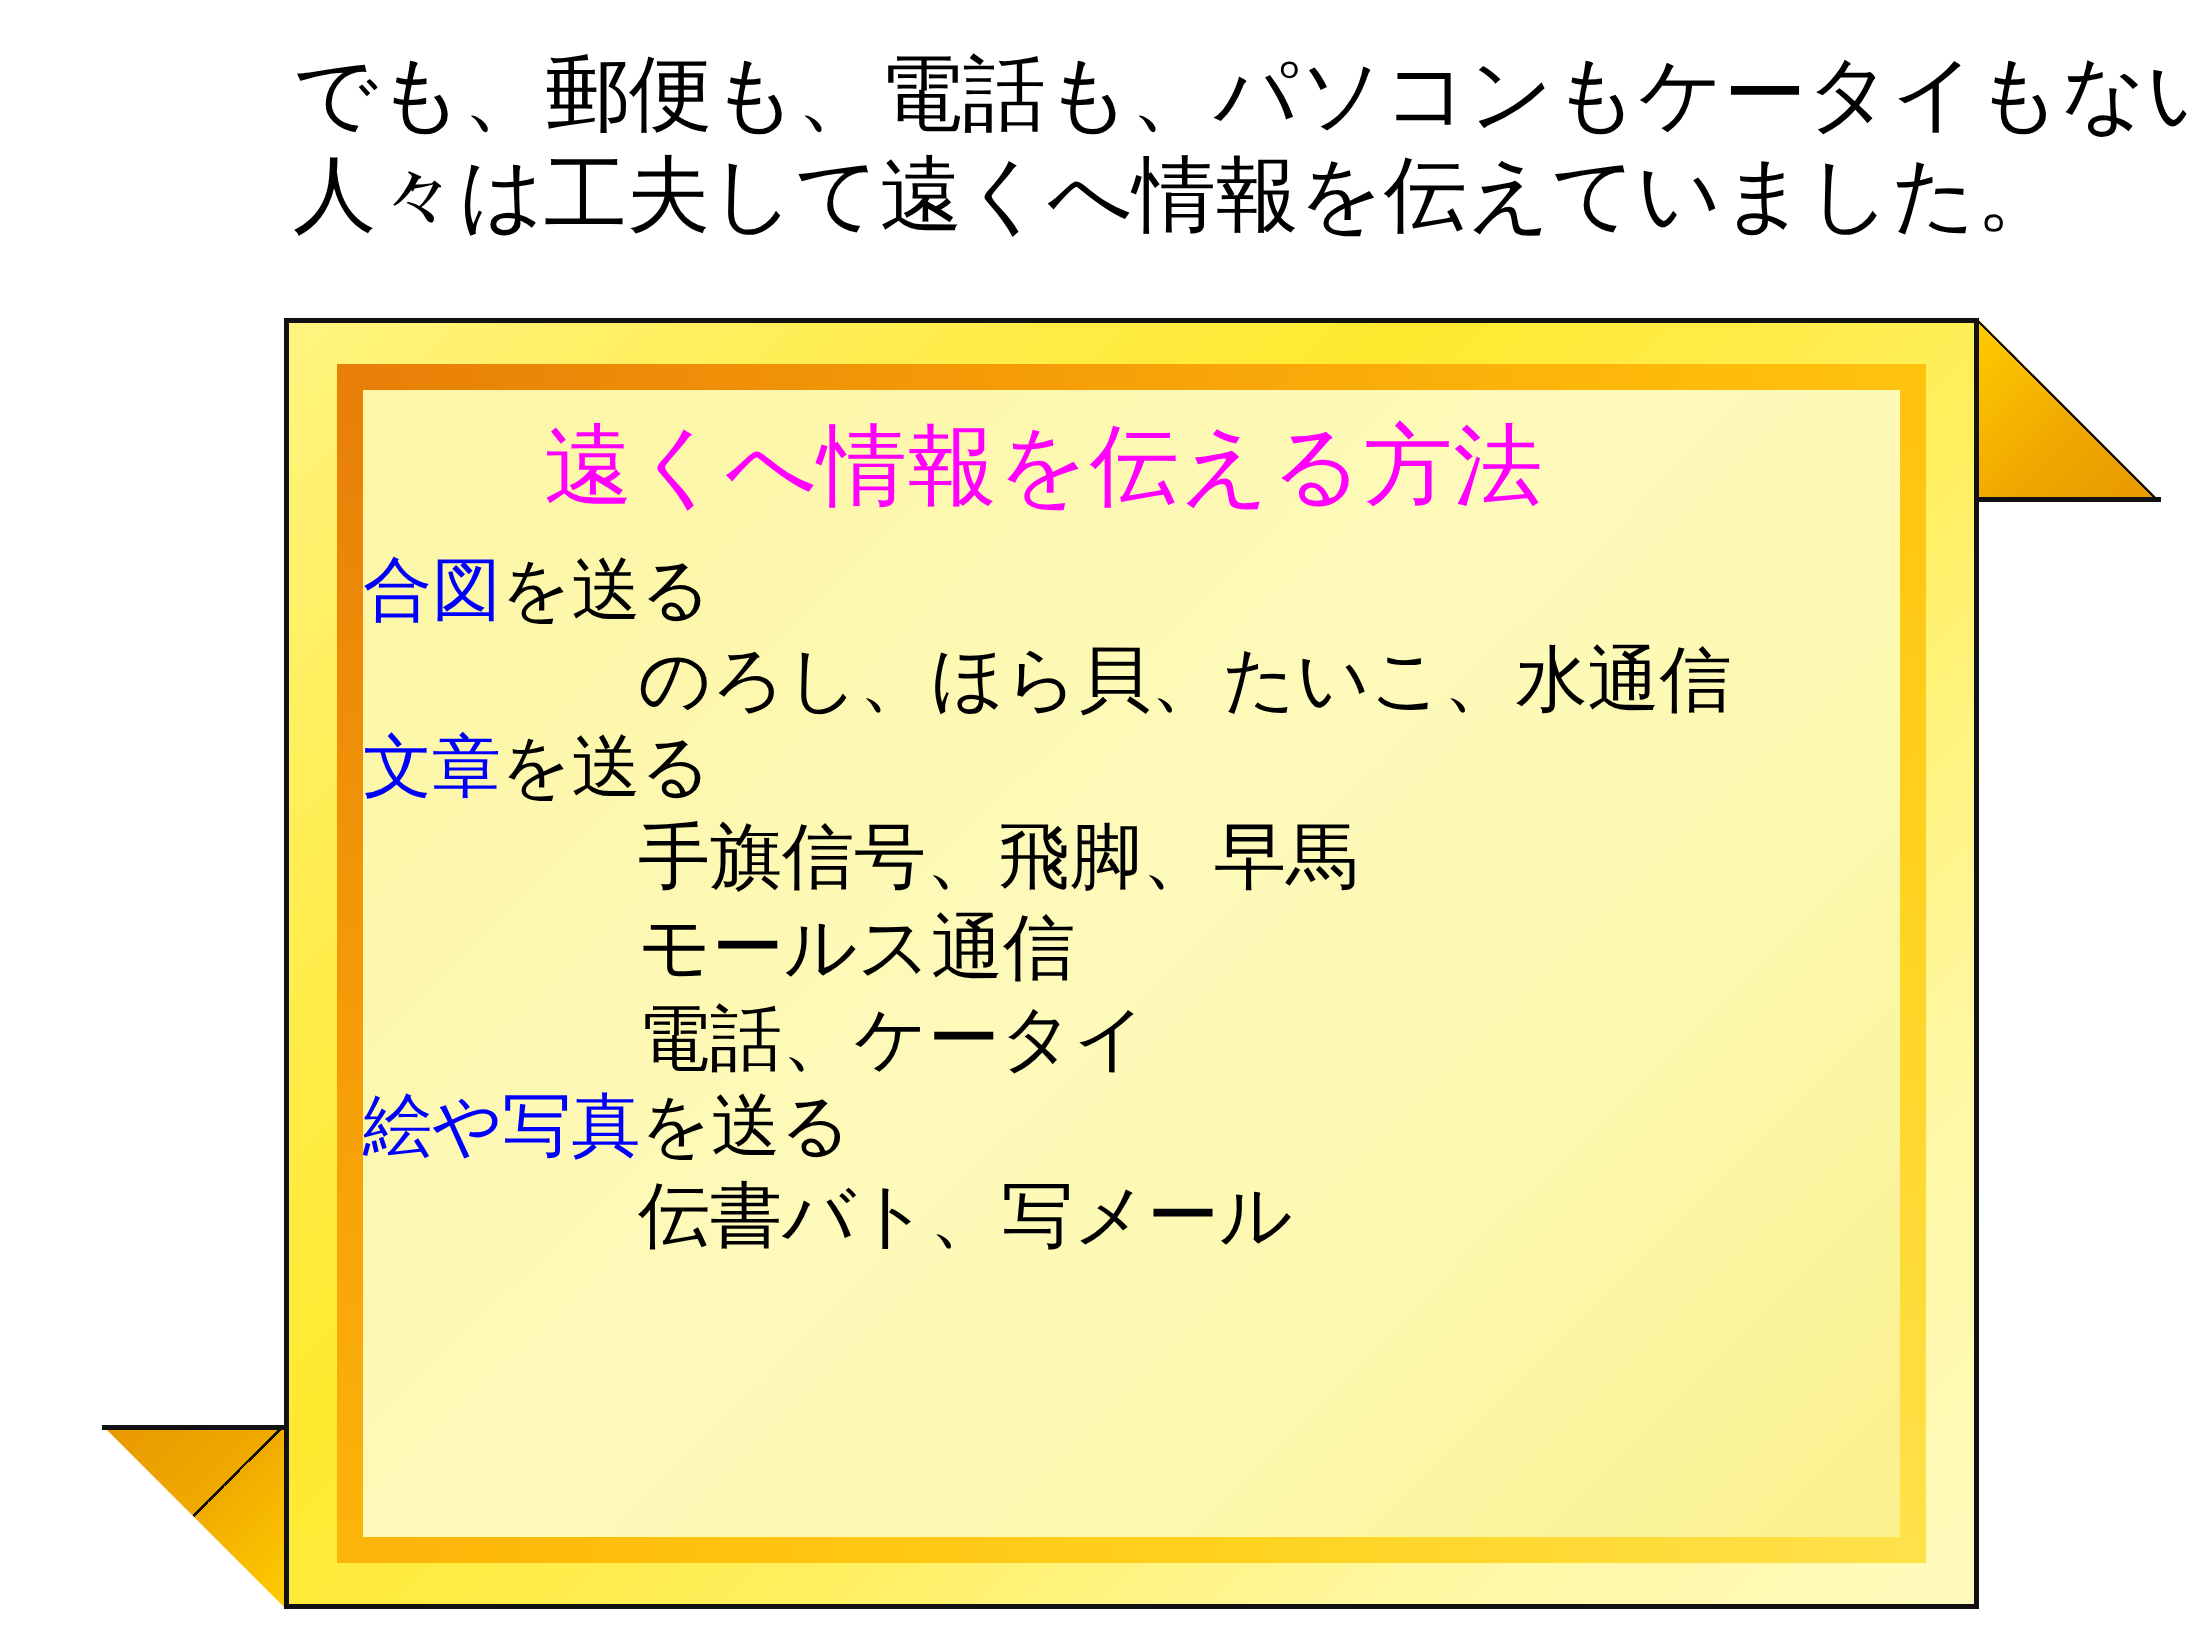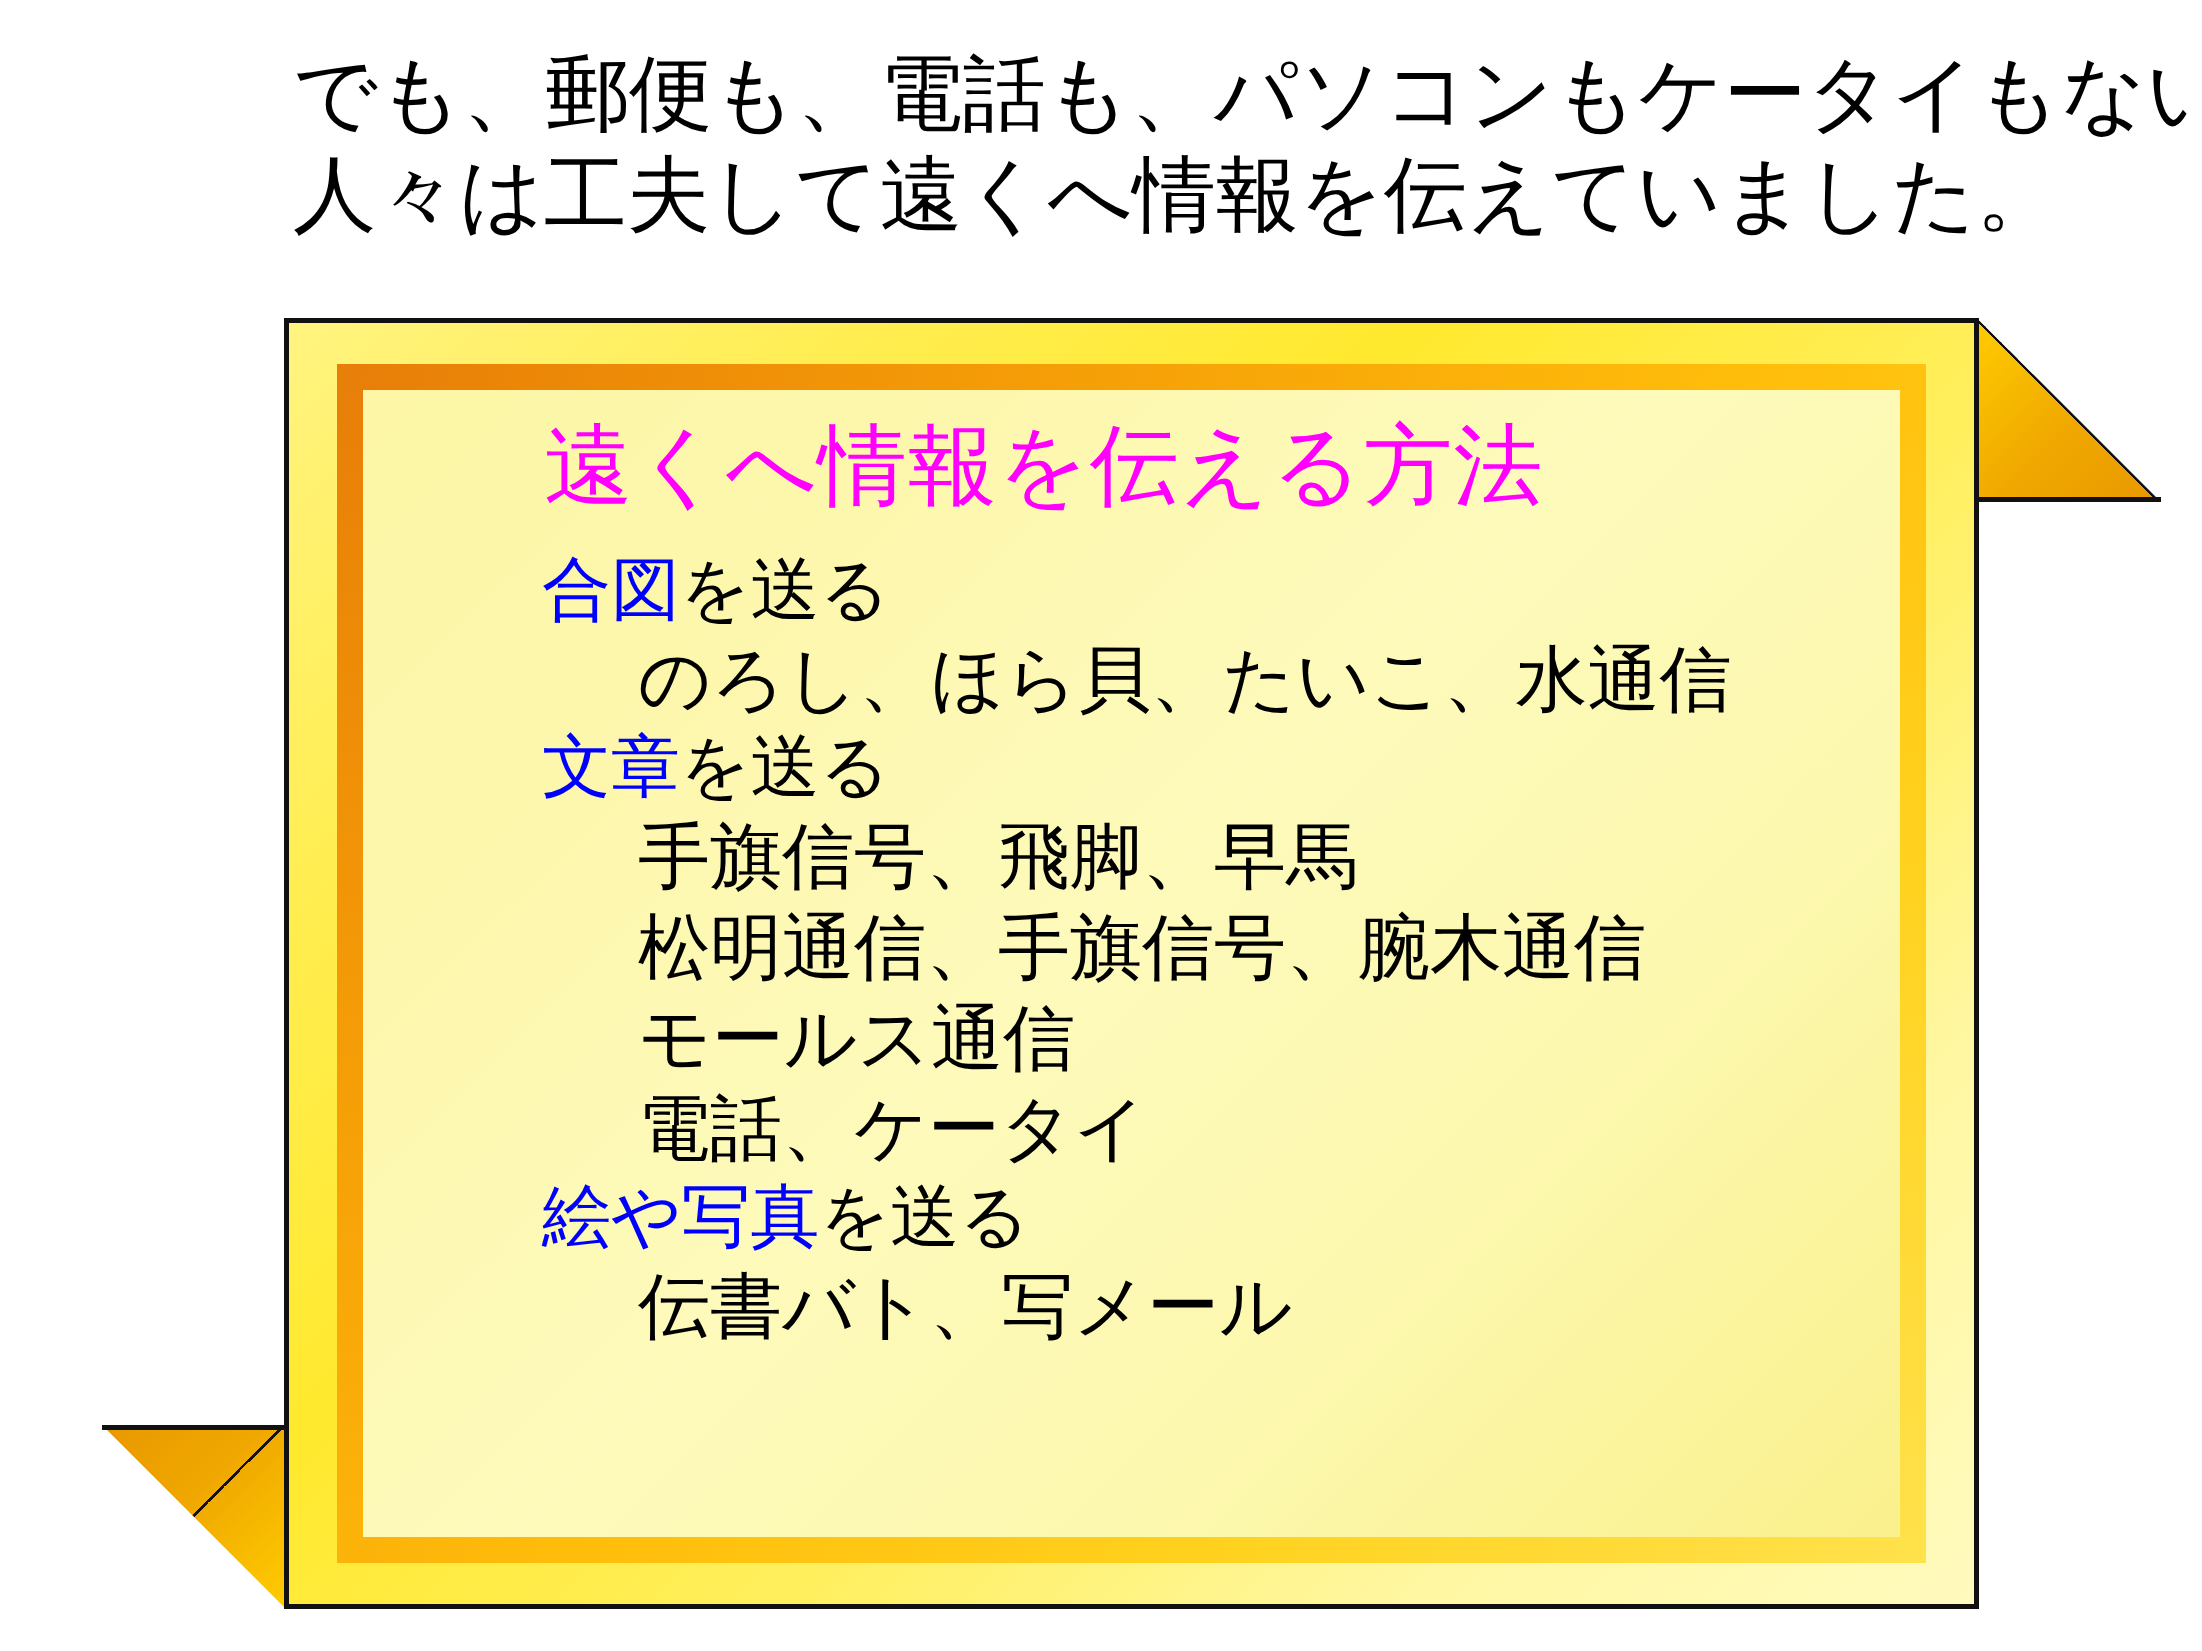--- a/index.html
+++ b/index.html
@@ -172,21 +172,20 @@
   }
 
   #list {
     margin: 33px 0 0 0;
     padding: 0;
     list-style: none;
   }
   .sec-head {
     font-size: 69px;
     line-height: 1.26;
-    margin-left: 179px;
     white-space: nowrap;
     font-weight: 400;
   }
   .kw { color: #0000ff; }
   .rest { color: #000000; }
   .sub {
     font-size: 72px;
     line-height: 1.26;
     margin-left: 275px;
     color: #000000;
@@ -221,21 +220,20 @@
       <ul id="list">
 
         <li>
           <div class="sec-head"><span class="kw">合図</span><span class="rest">を送る</span></div>
           <div class="sub">のろし、ほら貝、たいこ、水通信</div>
         </li>
 
         <li>
           <div class="sec-head"><span class="kw">文章</span><span class="rest">を送る</span></div>
           <div class="sub">手旗信号、飛脚、早馬</div>
-          <div class="sub">松明通信、手旗信号、腕木通信</div>
           <div class="sub">モールス通信</div>
         </li>
 
         <li>
           <div class="sub">電話、ケータイ</div>
         </li>
 
         <li>
           <div class="sec-head"><span class="kw">絵や写真</span><span class="rest">を送る</span></div>
           <div class="sub">伝書バト、写メール</div>

